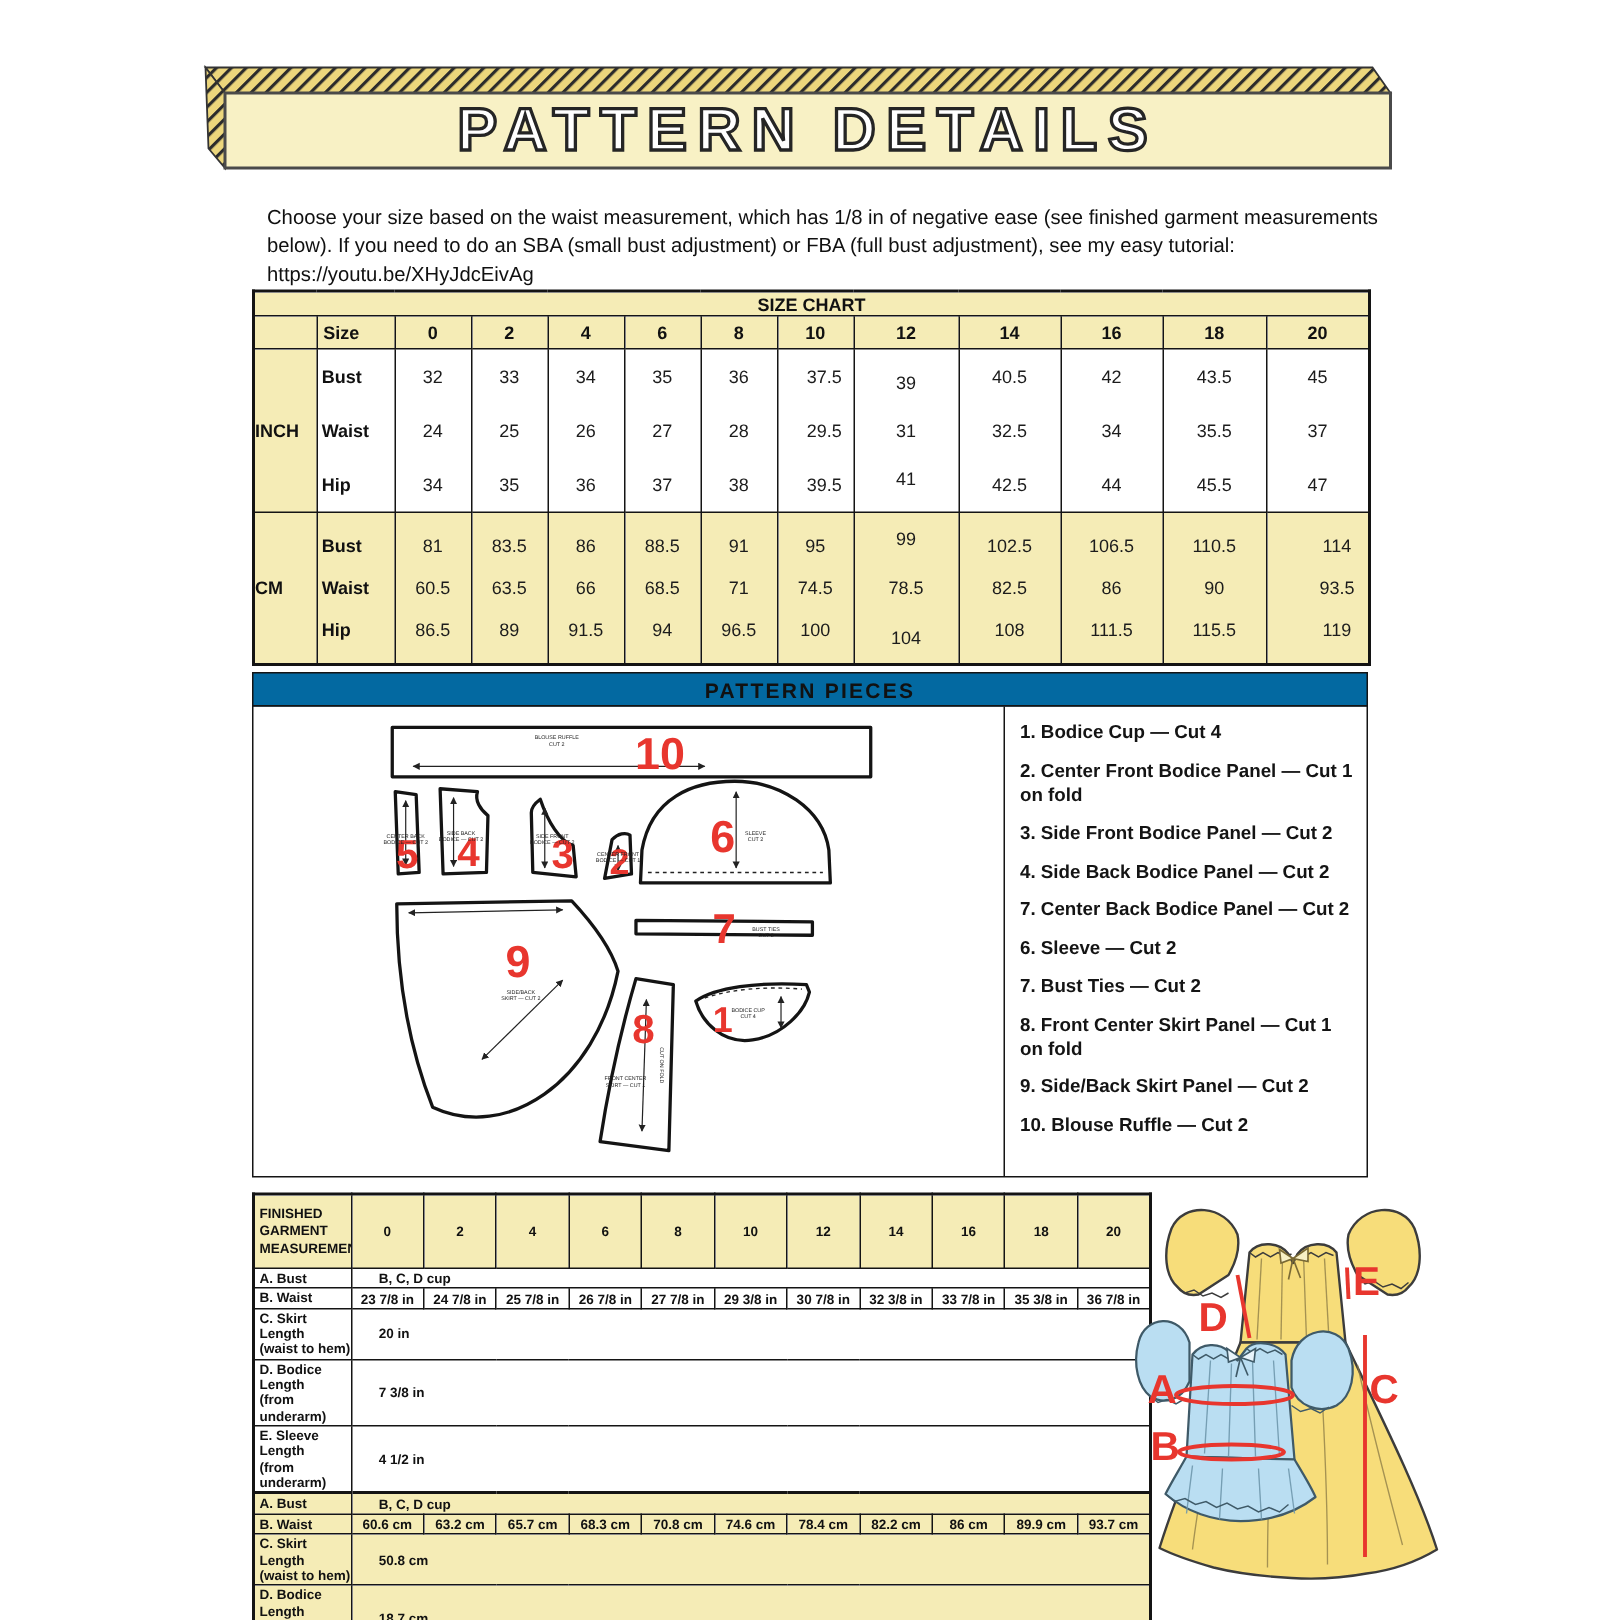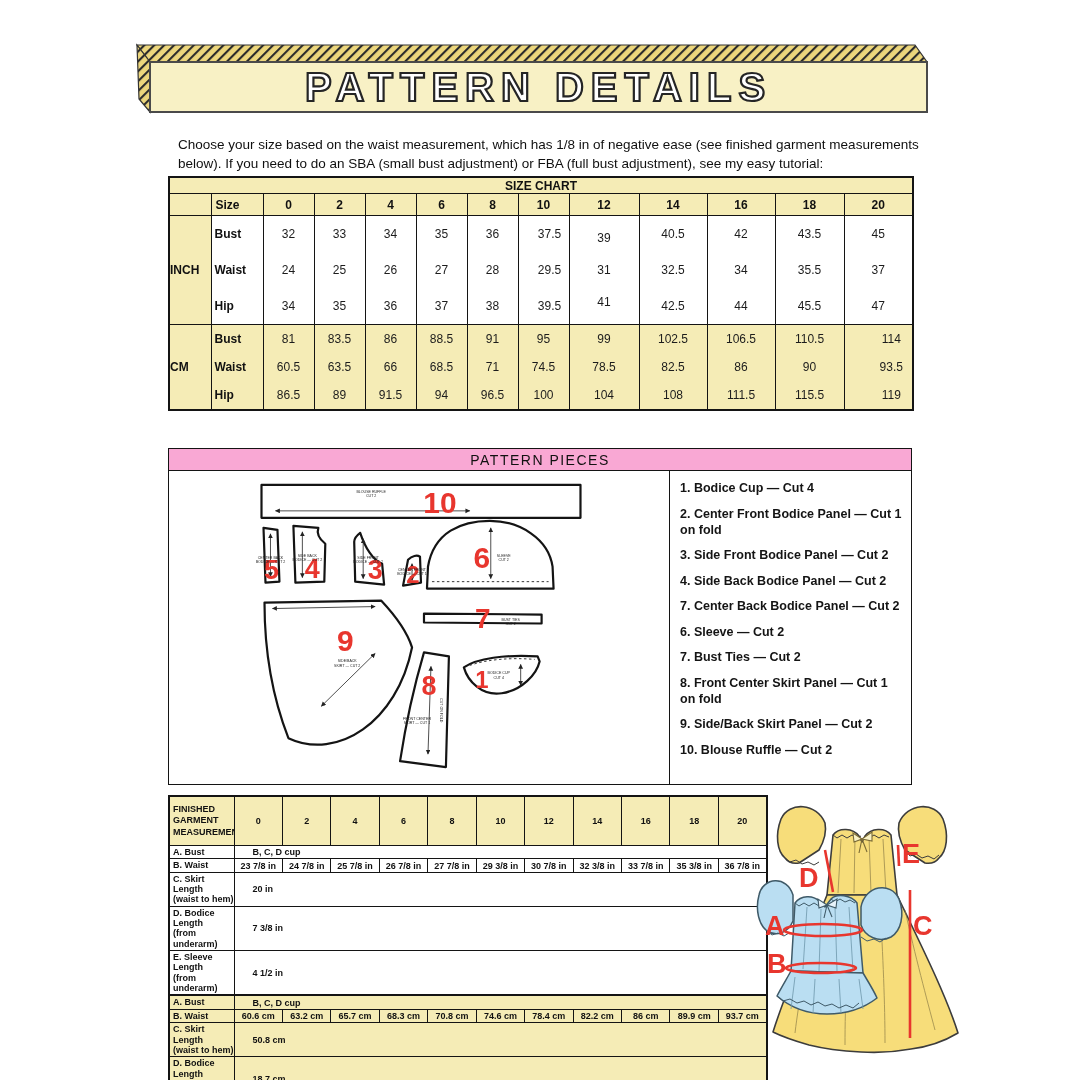--- a/index.html
+++ b/index.html
@@ -14,34 +14,34 @@
 
   
   #intro{left:178px;top:135px;width:752px;font-size:13.5px;font-weight:500;line-height:1.42;color:#101010;}
 
   
   table{border-collapse:collapse;table-layout:fixed;}
   td{border:1px solid #141414;padding:0;overflow:hidden;}
   .y{background:#f5ecb6;}
 
   
-  #size-chart{left:168px;top:176px;width:744px;border:2px solid #141414;}
+  #size-chart{left:168px;top:193px;width:744px;border:2px solid #141414;}
   #size-chart td{font-size:12px;}
   .sc-title{font-size:11.5px;font-weight:bold;text-align:center;height:15px;}
   .sc-size-row td{height:21px;font-weight:bold;text-align:center;}
   .sc-size-label{text-align:left !important;padding-left:4px !important;}
   .unit-label{font-weight:bold;text-align:left;font-size:12.5px;}
   .stack{display:flex;flex-direction:column;justify-content:space-around;height:100%;}
   .stack div{text-align:center;}
   .stack.lbl div{text-align:left;padding-left:3px;font-weight:bold;}
   .val{font-weight:500;color:#1c1c1c;}
 
   
-  #pp-header{left:168px;top:448px;width:744px;height:23px;background:#f9a8d4;border:1.5px solid #141414;
-    display:flex;align-items:center;justify-content:center;font-size:14px;font-weight:400;letter-spacing:1.5px;box-sizing:border-box;}
+  #pp-header{left:168px;top:448px;width:744px;height:23px;background:#0369a1;border:1.5px solid #141414;
+    display:flex;align-items:center;justify-content:center;font-size:14px;font-weight:700;letter-spacing:1.5px;box-sizing:border-box;}
   #pp-box{left:168px;top:470px;width:744px;height:315px;border:1.5px solid #141414;box-sizing:border-box;display:flex;}
   #pp-diagram{width:500px;height:100%;}
   #pp-legend{flex:1;border-left:1.5px solid #141414;padding:9px 8px 0 10px;box-sizing:border-box;}
   .legend-item{font-size:12.5px;font-weight:600;line-height:1.28;margin-bottom:9.5px;color:#141414;}
 
   
   #finished-wrap{left:168px;top:795px;width:598px;}
   #finished-table{width:598px;border:2px solid #141414;}
   #finished-table td{font-size:9px;}
   .fg-head td{height:48px;font-weight:bold;text-align:center;font-size:10.5px;}
@@ -243,21 +243,21 @@
             </div>
           </td>
           <td class="y " style="height:84px">
             <div class="stack" style="height: 84px;">
               <div class="val">95</div>
               <div class="val">74.5</div>
               <div class="val">100</div>
             </div>
           </td>
           <td class="y " style="height:84px">
-            <div class="stack" style="height: 84px;">
+            <div class="stack" style="height: 100px;">
               <div class="val">99</div>
               <div class="val">78.5</div>
               <div class="val">104</div>
             </div>
           </td>
           <td class="y " style="height:84px">
             <div class="stack" style="height: 84px;">
               <div class="val">102.5</div>
               <div class="val">82.5</div>
               <div class="val">108</div>

